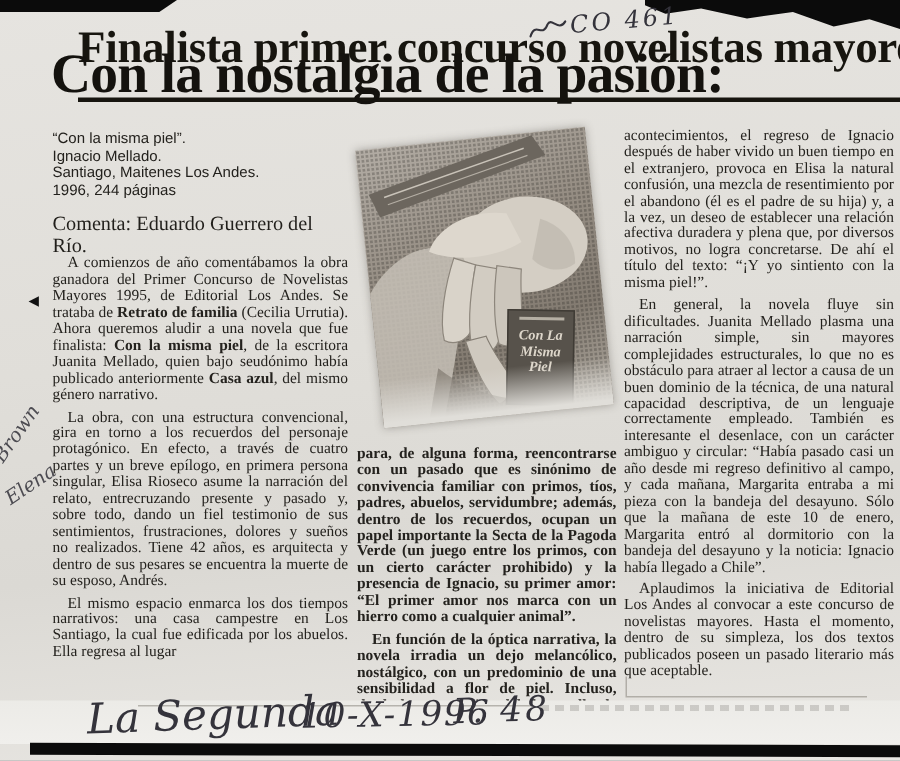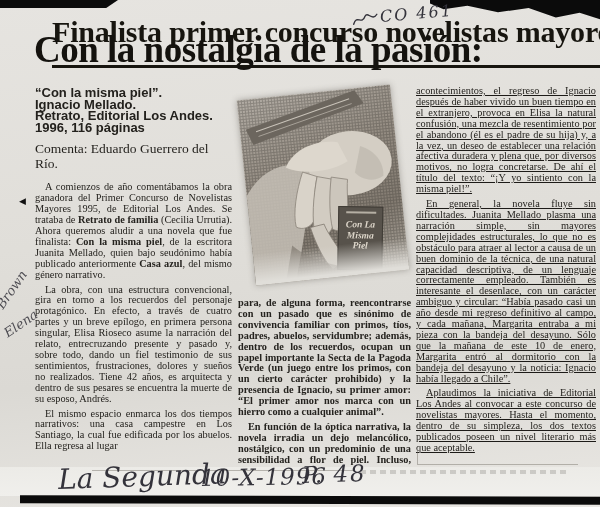--- a/index.html
+++ b/index.html
@@ -21,24 +21,24 @@
     border-bottom:3px solid #17150f;padding-bottom:16px;white-space:nowrap;
   }
   .title{
     position:absolute;left:34px;top:28px;margin:0;
     font-weight:bold;font-size:37px;letter-spacing:-.5px;color:#14120e;white-space:nowrap;
   }
   
   .col{position:absolute;}
   .col-left{left:35px;top:87px;width:197px;}
   .col-mid{left:238px;top:298px;width:173px;font-weight:bold;}
-  .col-right{left:416px;top:86px;width:180px;text-decoration:underline;}
-  .biblio{font-family:"Liberation Sans",sans-serif;font-weight:bold;font-size:13px;
+  .col-right{left:416px;top:86px;width:180px;}
+  .biblio{font-family:"Liberation Sans",sans-serif;font-weight:normal;font-size:10px;
     line-height:11.6px;color:#23211d;}
-  .byline{font-size:13.5px;line-height:14.5px;margin-top:9px;margin-bottom:11px;color:#211f1b;}
+  .byline{font-size:13.5px;line-height:14.5px;margin-top:9px;color:#211f1b;}
   p.body{font-size:10.3px;line-height:10.9px;text-align:justify;margin:0 0 4px 0;color:#24221e;}
   p.indent{text-indent:10px;}
   p.body .b{font-weight:bold;font-family:Liberation Serif, serif;}
   
   .photo{
     position:absolute;left:246px;top:92px;width:154px;height:186px;
     transform:rotate(-6deg);overflow:hidden;
     background:linear-gradient(160deg,#b3ada5 0%,#968e84 38%,#837b71 70%,#b0aaa1 100%);
     box-shadow:0 0 6px rgba(90,86,80,.45);
   }
@@ -93,22 +93,22 @@
         <path d="M1,11 C5,1 9,13 13,4 C16,-1 20,10 25,3" fill="none" stroke="#34333b" stroke-width="1.4" stroke-linecap="round"></path>
       </svg><span>CO 461</span></div>
 
   <div class="kicker">Finalista primer concurso novelistas mayores:</div>
   <h1 class="title">Con la nostalgia de la pasión:</h1>
 
   <div class="col col-left">
     <div class="biblio">
       <div>“Con la misma piel”.</div>
       <div>Ignacio Mellado.</div>
-      <div>Retrato, Editorial Los Andes.</div>
-      <div>1996, 116 páginas</div>
+      <div>Santiago, Maitenes Los Andes.</div>
+      <div>1996, 244 páginas</div>
     </div>
     <div class="byline">Comenta: Eduardo Guerrero del Río.</div>
     <p class="body indent"><span>A comienzos de año comentábamos la obra ganadora del Primer Concurso de Novelistas Mayores 1995, de Editorial Los Andes. Se trataba de </span><span class="b">Retrato de familia</span><span> (Cecilia Urrutia). Ahora queremos aludir a una novela que fue finalista: </span><span class="b">Con la misma piel</span><span>, de la escritora Juanita Mellado, quien bajo seudónimo había publicado anteriormente </span><span class="b">Casa azul</span><span>, del mismo género narrativo.</span></p>
     <p class="body indent">La obra, con una estructura convencional, gira en torno a los recuerdos del personaje protagónico. En efecto, a través de cuatro partes y un breve epílogo, en primera persona singular, Elisa Rioseco asume la narración del relato, entrecruzando presente y pasado y, sobre todo, dando un fiel testimonio de sus sentimientos, frustraciones, dolores y sueños no realizados. Tiene 42 años, es arquitecta y dentro de sus pesares se encuentra la muerte de su esposo, Andrés.</p>
     <p class="body indent">El mismo espacio enmarca los dos tiempos narrativos: una casa campestre en Los Santiago, la cual fue edificada por los abuelos. Ella regresa al lugar</p>
   </div>
 
   <div class="photo">
     <svg viewBox="0 0 154 186">
       <polygon points="6,30 118,2 126,16 12,46" fill="#6c665e"></polygon>
@@ -132,21 +132,21 @@
   </div>
 
   <div class="col col-mid">
     <p class="body">para, de alguna forma, reencontrarse con un pasado que es sinónimo de convivencia familiar con primos, tíos, padres, abuelos, servidumbre; además, dentro de los recuerdos, ocupan un papel importante la Secta de la Pagoda Verde (un juego entre los primos, con un cierto carácter prohibido) y la presencia de Ignacio, su primer amor: “El primer amor nos marca con un hierro como a cualquier animal”.</p>
     <p class="body indent">En función de la óptica narrativa, la novela irradia un dejo melancólico, nostálgico, con un predominio de una sensibilidad a flor de piel. Incluso, desde la perspectiva del desarrollo de los</p>
   </div>
 
   <div class="col col-right">
     <p class="body">acontecimientos, el regreso de Ignacio después de haber vivido un buen tiempo en el extranjero, provoca en Elisa la natural confusión, una mezcla de resentimiento por el abandono (él es el padre de su hija) y, a la vez, un deseo de establecer una relación afectiva duradera y plena que, por diversos motivos, no logra concretarse. De ahí el título del texto: “¡Y yo sintiento con la misma piel!”.</p>
     <p class="body indent">En general, la novela fluye sin dificultades. Juanita Mellado plasma una narración simple, sin mayores complejidades estructurales, lo que no es obstáculo para atraer al lector a causa de un buen dominio de la técnica, de una natural capacidad descriptiva, de un lenguaje correctamente empleado. También es interesante el desenlace, con un carácter ambiguo y circular: “Había pasado casi un año desde mi regreso definitivo al campo, y cada mañana, Margarita entraba a mi pieza con la bandeja del desayuno. Sólo que la mañana de este 10 de enero, Margarita entró al dormitorio con la bandeja del desayuno y la noticia: Ignacio había llegado a Chile”.</p>
-    <p class="body indent">Aplaudimos la iniciativa de Editorial Los Andes al convocar a este concurso de novelistas mayores. Hasta el momento, dentro de su simpleza, los dos textos publicados poseen un nivel literario más que aceptable.</p>
+    <p class="body indent">Aplaudimos la iniciativa de Editorial Los Andes al convocar a este concurso de novelistas mayores. Hasta el momento, dentro de su simpleza, los dos textos publicados poseen un pasado literario más que aceptable.</p>
   </div>
 
   <div class="margin-arrow">◀</div>
   <div class="hand hw-brown">Brown</div>
   <div class="hand hw-elena">Elena</div>
 
   <div class="bottom-strip"></div>
   <div class="hairline hl1"></div>
   <div class="hairline hl2"></div>
   <div class="hairline hl3"></div>

